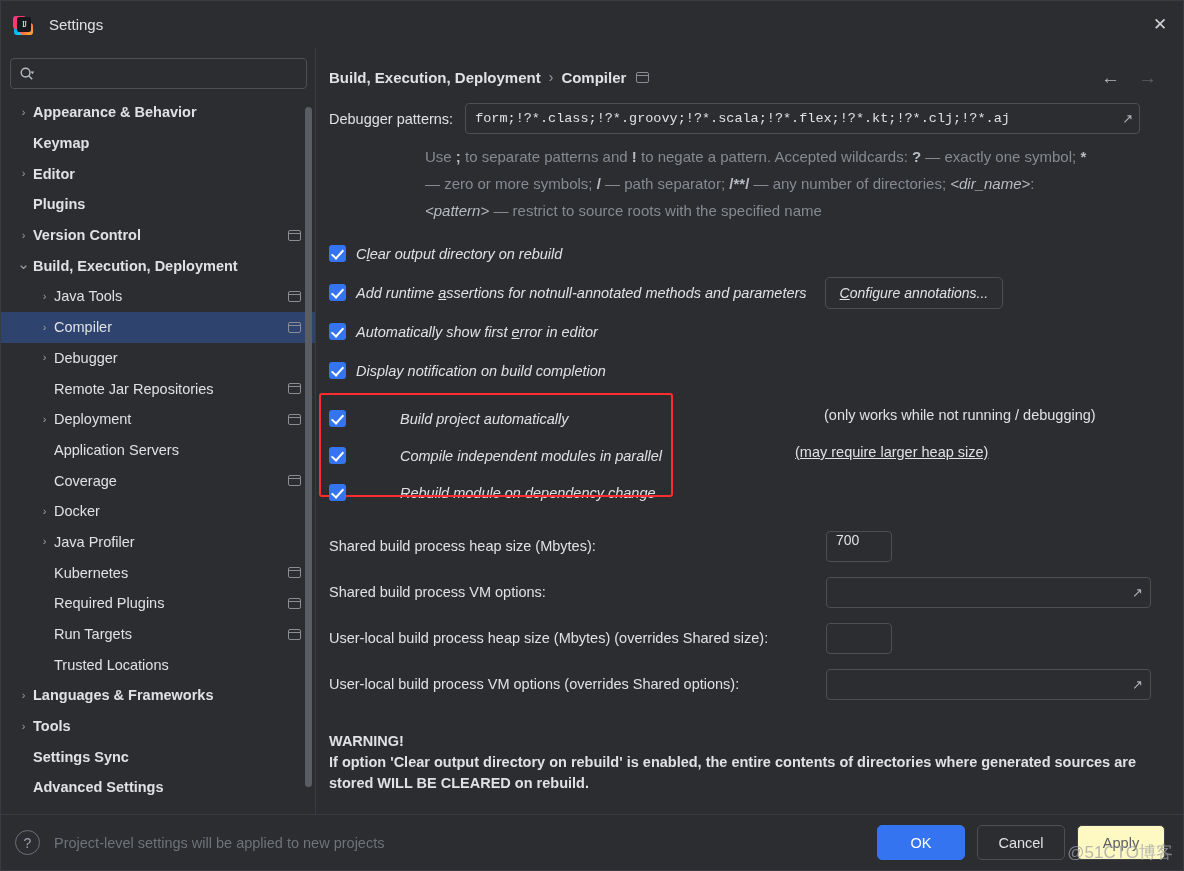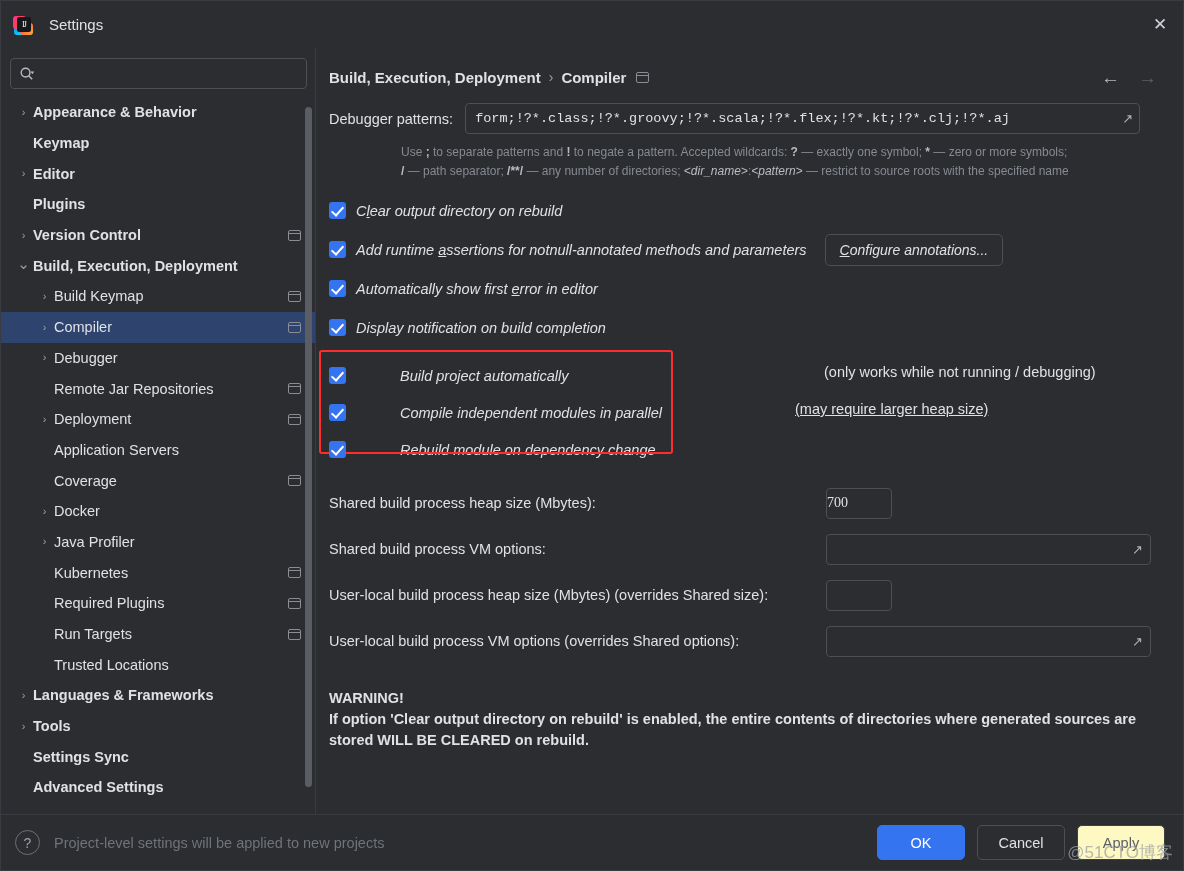--- a/index.html
+++ b/index.html
@@ -161,22 +161,22 @@
   .res-field .val {
     flex: 1;
     color: #dfe1e5;
     font-family: "Liberation Mono", monospace;
     font-size: 13.5px;
     white-space: nowrap; overflow: hidden;
   }
   .expand-icon { color: #b0b3b9; font-size: 13px; margin-left: 4px; }
 
   .hint {
-    margin: 9px 0 0 72px;
-    color: #868a91; font-size: 12px; line-height: 19px;
+    margin: 9px 0 0 96px;
+    color: #868a91; font-size: 15px; line-height: 27px;
     max-width: 672px;
   }
   .hint b { color: #b9bcc2; font-weight: bold; }
   .hint i { color: #b9bcc2; font-style: italic; }
 
   .cb-row { display: flex; align-items: center; height: 39px; font-style: italic; }
   .cbx {
     width: 17px; height: 17px; min-width: 17px;
     border-radius: 3px;
     background: #3574f0;
@@ -213,21 +213,21 @@
   }
   .side-note.n1 { left: 495px; top: 7px; }
   .side-note.n2 { left: 466px; top: 44px; text-decoration: underline; }
 
   .field-row { display: flex; align-items: center; height: 46px; }
   .field-row .lbl { width: 497px; }
   .num-field {
     width: 66px; height: 31px;
     background: #2b2d30; border: 1px solid #4c5052; border-radius: 4px;
     color: #dfe1e5; font-size: 14px;
-    display: flex; align-items: center;  font-family: Liberation Serif, serif;
+    display: flex; padding-left: 9px;
   }
   .vm-field {
     width: 325px; height: 31px;
     background: #2b2d30; border: 1px solid #4c5052; border-radius: 4px;
     display: flex; align-items: center; justify-content: flex-end;
     padding-right: 7px;
   }
   .warn {
     margin-top: 24px;
     color: #dfe1e5; font-size: 14.5px; font-weight: bold; line-height: 21px;
@@ -320,21 +320,21 @@
               <span class="tw">›</span>
               <span class="tree-label">Version Control</span>
               <span class="mod-icon"></span>
             </div>
             <div class="tree-item lvl0">
               <span class="tw" style="font-size: 15px; margin-top: -5px;">⌄</span>
               <span class="tree-label">Build, Execution, Deployment</span>
             </div>
             <div class="tree-item lvl1">
               <span class="tw">›</span>
-              <span class="tree-label">Build Keymap</span>
+              <span class="tree-label">Java Tools</span>
               <span class="mod-icon"></span>
             </div>
             <div class="tree-item lvl1 selected">
               <span class="tw">›</span>
               <span class="tree-label">Compiler</span>
               <span class="mod-icon"></span>
             </div>
             <div class="tree-item lvl1">
               <span class="tw">›</span>
               <span class="tree-label">Debugger</span>

